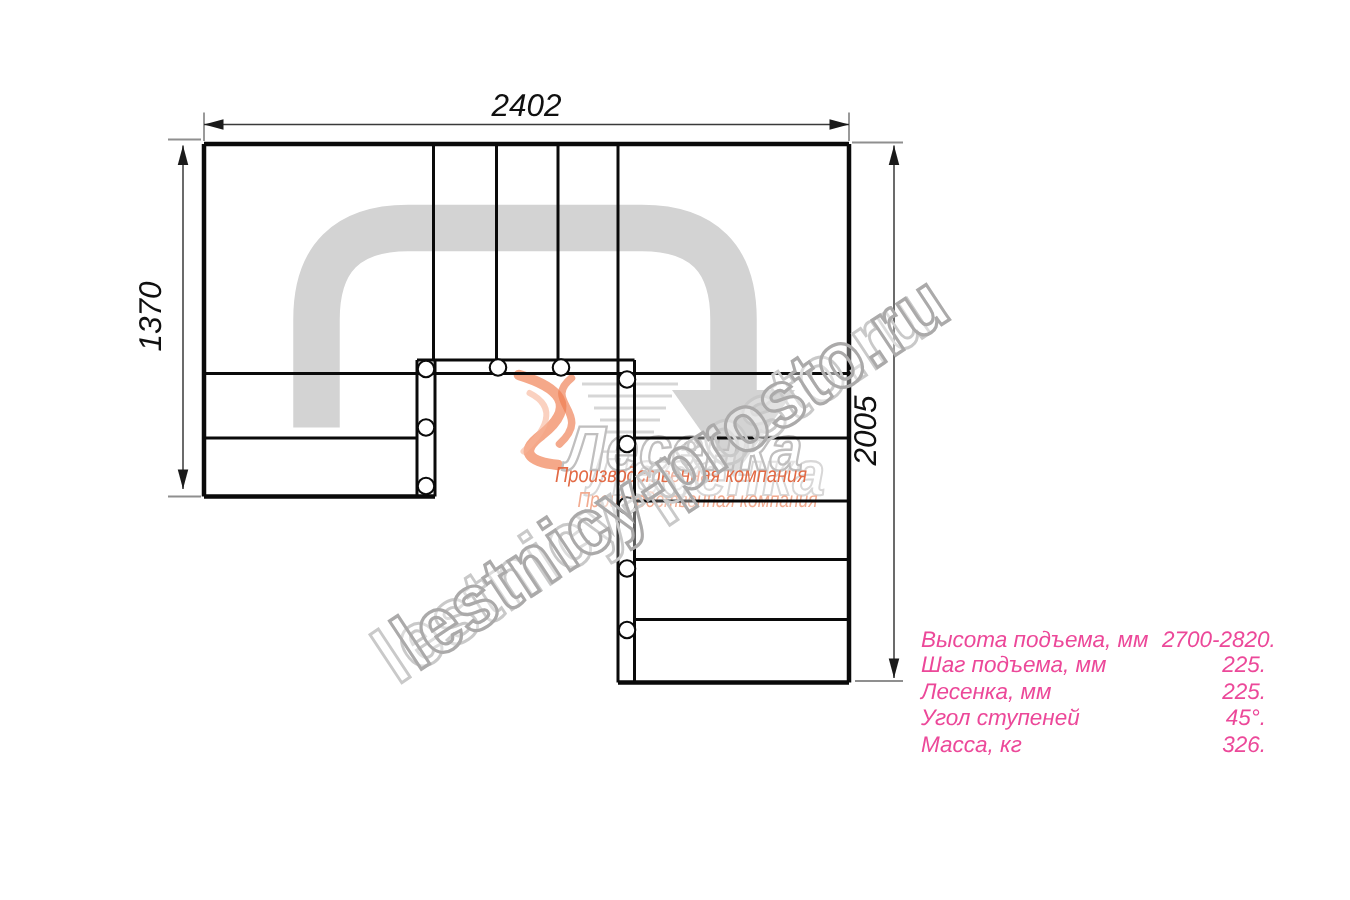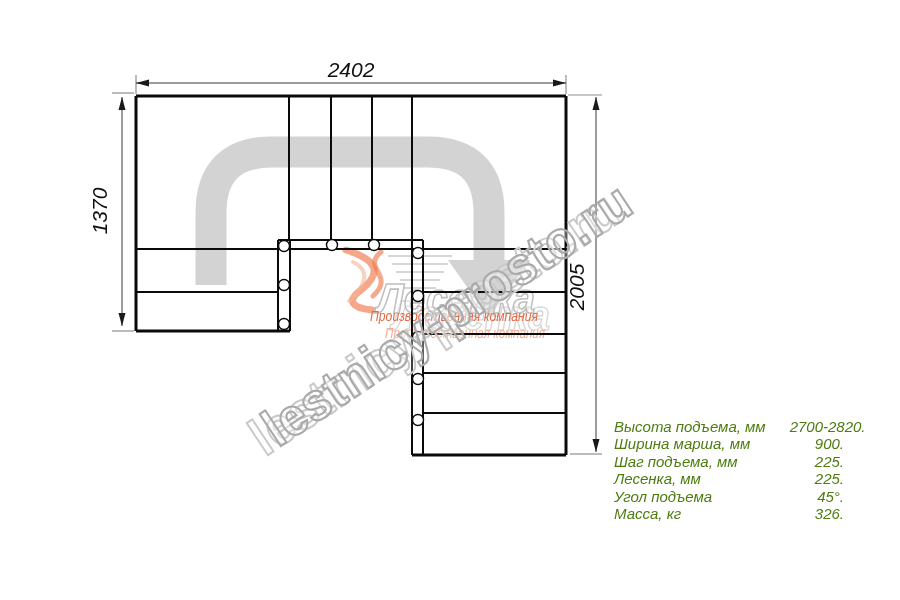--- a/index.html
+++ b/index.html
@@ -21,23 +21,23 @@
   .wm-main{fill:#ffffff;fill-opacity:.35;stroke:#abaaaa;stroke-width:2.2;}
   .wm-echo{fill:#ffffff;fill-opacity:.22;stroke:#c9c9c9;stroke-width:2;}
   .ghost-name{font:italic bold 42px "Liberation Sans",sans-serif;}
   .ghost-main{fill:#ffffff;fill-opacity:.3;stroke:#c0bfbf;stroke-width:1.6;}
   .ghost-echo{fill:#ffffff;fill-opacity:.2;stroke:#d8d7d7;stroke-width:1.4;}
   .tag-main{font:italic 14.5px "Liberation Sans",sans-serif;fill:#e26a45;}
   .tag-echo{font:italic 14.5px "Liberation Sans",sans-serif;fill:#f2ab90;}
   .swoosh{fill:none;stroke-linecap:round;}
   #spec-list{position:absolute;left:614px;top:418px;width:230px;}
   .spec-row{display:flex;justify-content:space-between;align-items:baseline;
-            font:italic 15px "Liberation Sans",sans-serif;color:#4d7c0f;
+            font:italic 15px "Liberation Sans",sans-serif;color:#ec4899;
             line-height:17.4px;white-space:nowrap;}
-  .spec-value{text-align:right;margin-left:24px;}
+  .spec-value{text-align:right;margin-left:9px;}
 </style>
 </head>
 <body>
 
 <div id="stage">
   <svg width="900" height="600" viewBox="0 0 900 600">
 
     <g>
       <path class="walk" d="M211,285 L211,213 Q211,152 272,152 L428,152 Q489,152 489,213 L489,264"></path>
       <polygon class="walkhead" points="448,260 530,260 489,318"></polygon>
@@ -138,33 +138,29 @@
       <text class="wm-text wm-main" transform="translate(278,448) rotate(-33.5)" textLength="430" lengthAdjust="spacingAndGlyphs">lestnicy-prosto.ru</text>
     </g>
   </svg>
 
   <div id="spec-list">
     <div class="spec-row">
       <span class="spec-label">Высота подъема, мм</span>
       <span class="spec-value">2700-2820.</span>
     </div>
     <div class="spec-row">
-      <span class="spec-label">Ширина марша, мм</span>
-      <span class="spec-value">900.</span>
-    </div>
-    <div class="spec-row">
       <span class="spec-label">Шаг подъема, мм</span>
       <span class="spec-value">225.</span>
     </div>
     <div class="spec-row">
       <span class="spec-label">Лесенка, мм</span>
       <span class="spec-value">225.</span>
     </div>
     <div class="spec-row">
-      <span class="spec-label">Угол подъема</span>
+      <span class="spec-label">Угол ступеней</span>
       <span class="spec-value">45°.</span>
     </div>
     <div class="spec-row">
       <span class="spec-label">Масса, кг</span>
       <span class="spec-value">326.</span>
     </div>
   </div>
 </div>
 
 </body></html>

